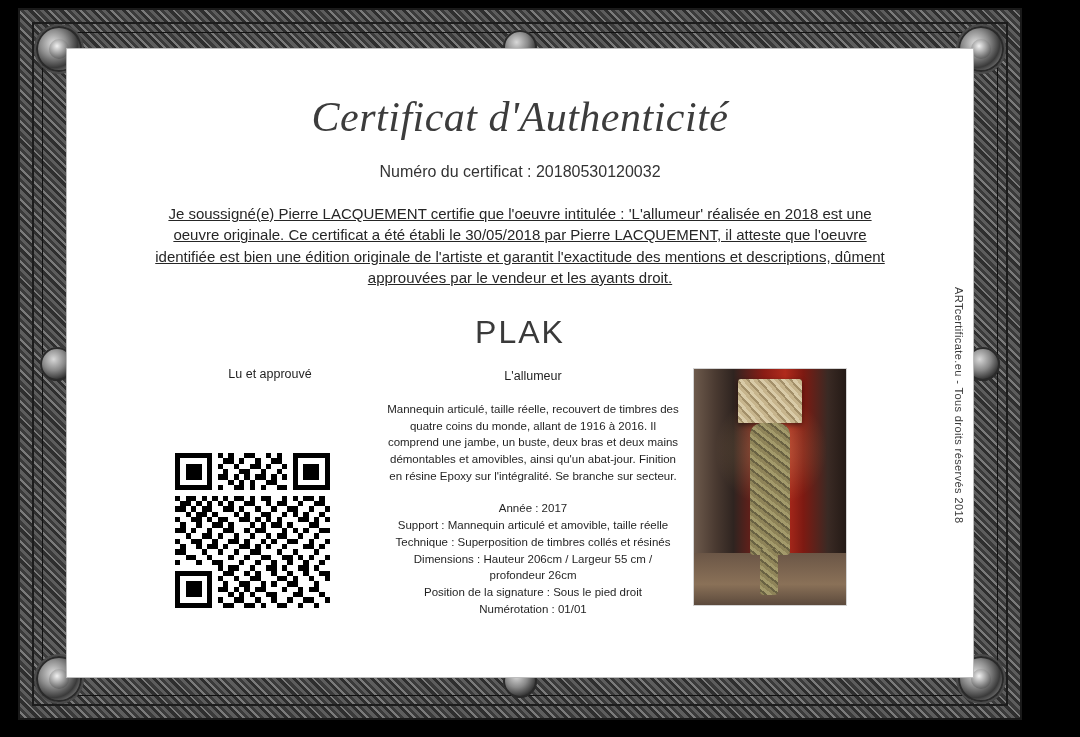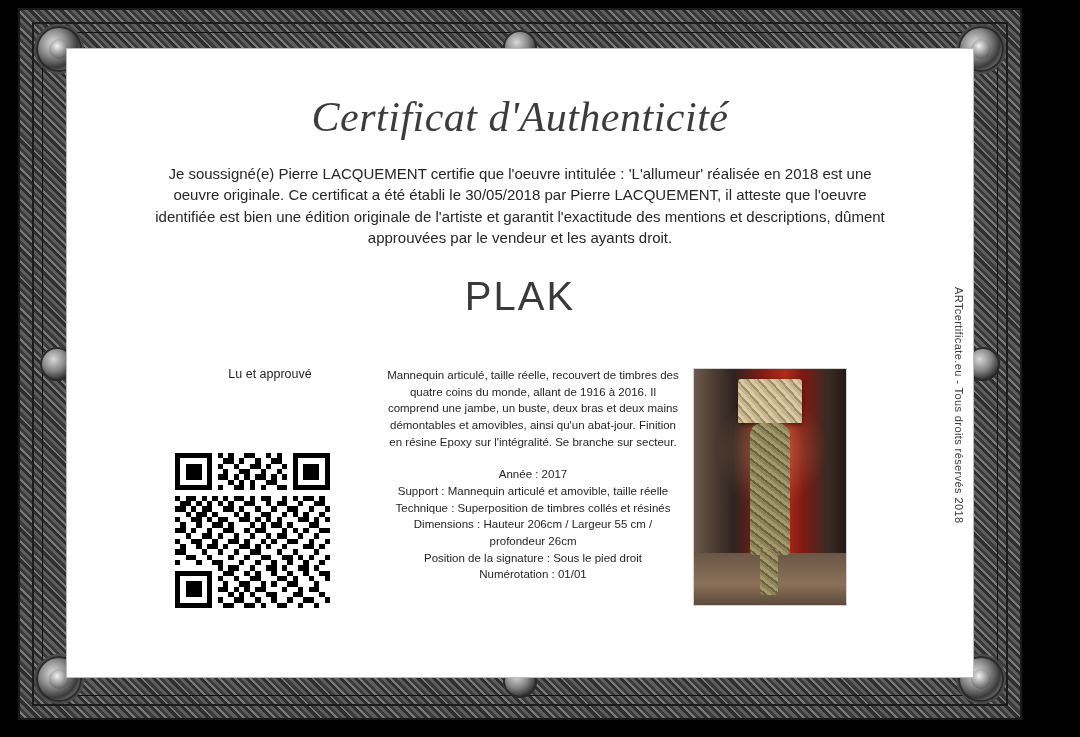--- a/index.html
+++ b/index.html
@@ -125,25 +125,26 @@
     margin-top: 22px;
   }
 
   .cert-body {
     margin: 22px auto 0 auto;
     width: 740px;
     text-align: center;
     font-size: 15px;
     line-height: 1.42;
     color: #262626;
+    text-decoration: underline;
   }
 
   .brand {
     text-align: center;
-    font-size: 40px;
+    font-size: 32px;
     color: #3a3a3a;
     margin-top: 26px;
     letter-spacing: 2px;
     font-family: "Liberation Sans", sans-serif;
   }
 
   
   .content-row {
     position: absolute;
     left: 8px;
@@ -307,20 +308,21 @@
 
     <div class="medallion-mid mm-top"></div>
     <div class="medallion-mid mm-bot"></div>
     <div class="medallion-mid mm-left"></div>
     <div class="medallion-mid mm-right"></div>
 
     <div class="cert-page">
 
       <div class="cert-title">Certificat d'Authenticité</div>
 
+      <div class="cert-number">Numéro du certificat : 20180530120032</div>
 
       <div class="cert-body">Je soussigné(e) Pierre LACQUEMENT certifie que l'oeuvre intitulée : 'L'allumeur' réalisée en 2018 est une oeuvre originale. Ce certificat a été établi le 30/05/2018 par Pierre LACQUEMENT, il atteste que l'oeuvre identifiée est bien une édition originale de l'artiste et garantit l'exactitude des mentions et descriptions, dûment approuvées par le vendeur et les ayants droit.</div>
 
       <div class="brand">PLAK</div>
 
       <div class="content-row">
 
         <div class="col-left">
           <div class="approved-label">Lu et approuvé</div>
 
@@ -556,20 +558,21 @@
                   <rect x="19" y="28" width="2" height="1"></rect>
                   <rect x="23" y="28" width="1" height="1"></rect>
                   <rect x="26" y="28" width="1" height="1"></rect>
               </g>
             </svg>
           </div>
 
         </div>
 
         <div class="col-mid">
+          <div class="work-title">L'allumeur</div>
 
           <div class="work-desc">Mannequin articulé, taille réelle, recouvert de timbres des quatre coins du monde, allant de 1916 à 2016. Il comprend une jambe, un buste, deux bras et deux mains démontables et amovibles, ainsi qu'un abat-jour. Finition en résine Epoxy sur l'intégralité. Se branche sur secteur.</div>
 
           <div class="specs">
             <div>Année : 2017</div>
             <div>Support : Mannequin articulé et amovible, taille réelle</div>
             <div>Technique : Superposition de timbres collés et résinés</div>
             <div>Dimensions : Hauteur 206cm / Largeur 55 cm /
 profondeur 26cm</div>
             <div>Position de la signature : Sous le pied droit</div>

